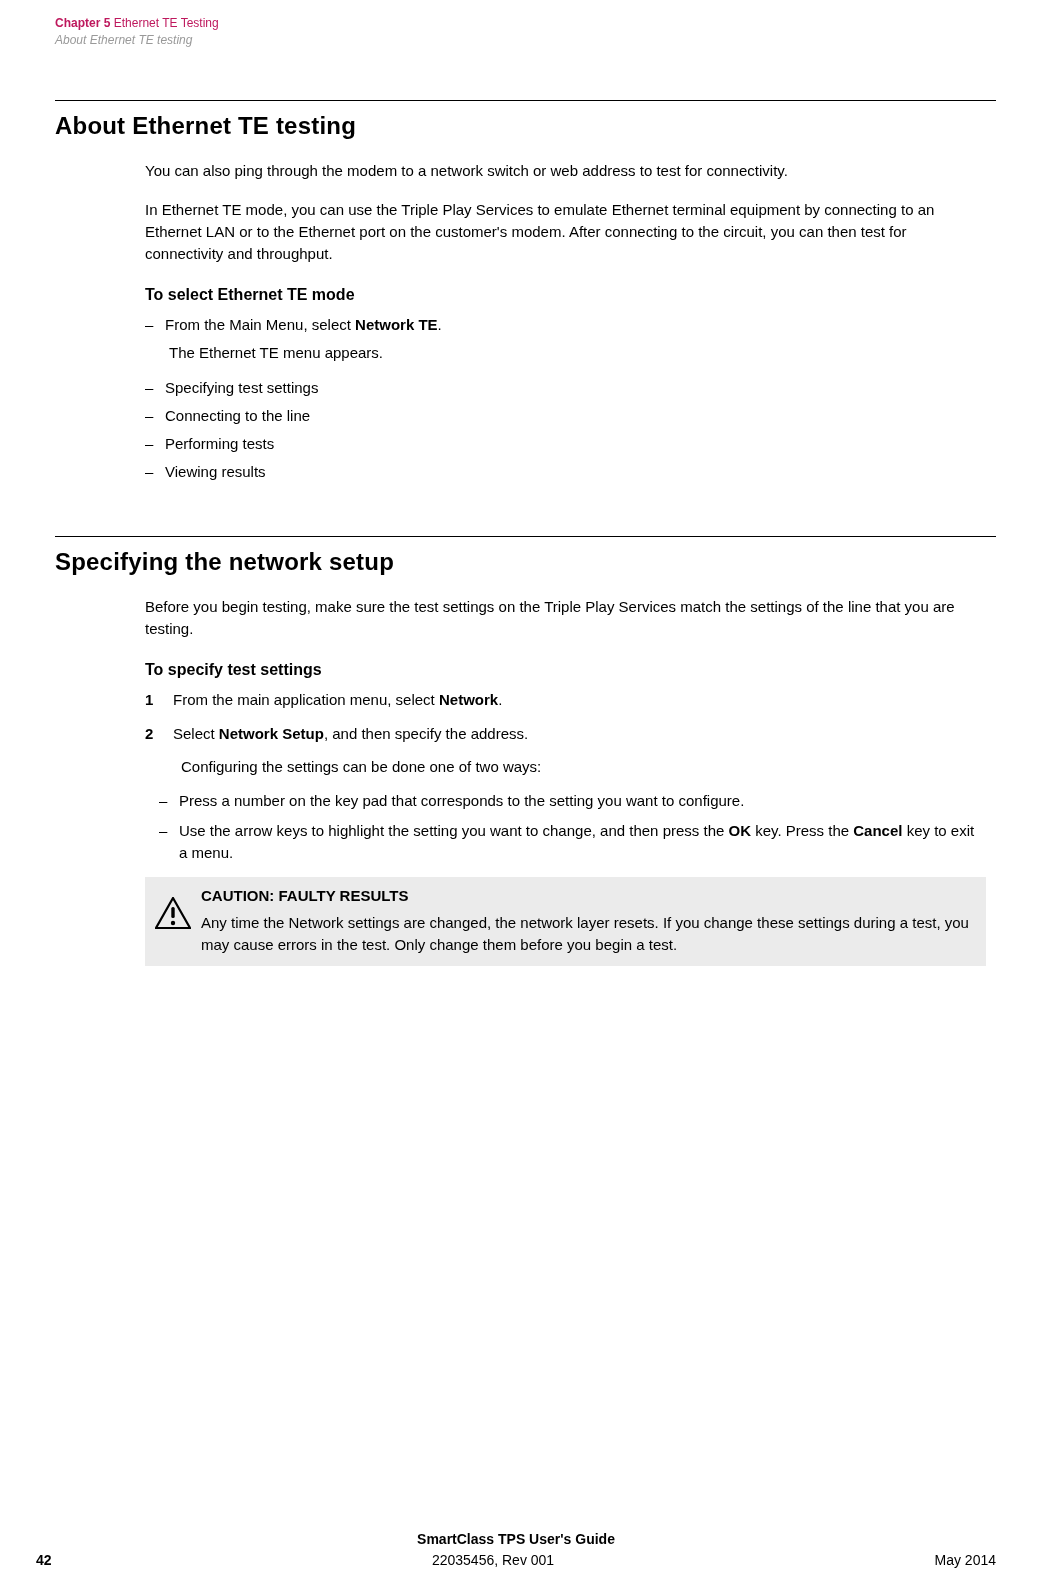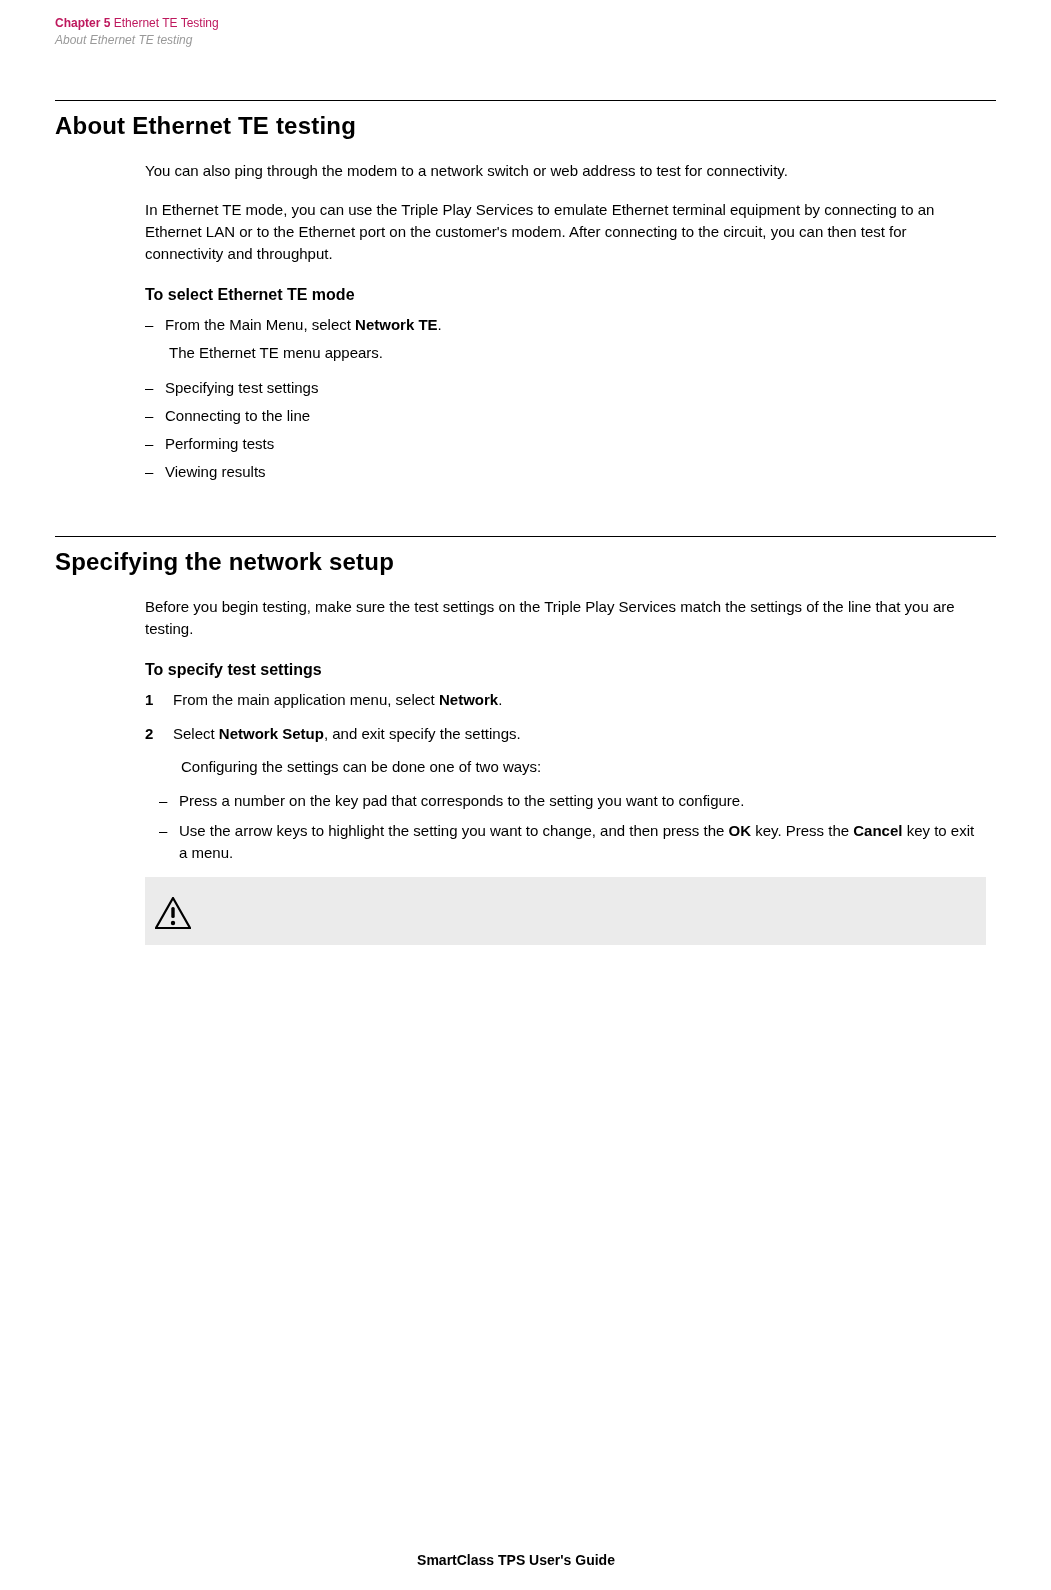--- a/index.html
+++ b/index.html
@@ -207,21 +207,21 @@
   <div class="num-item">
     <div class="num">1</div>
     <div class="text">
       <span>From the main application menu, select </span><b>Network</b><span>.</span>
     </div>
   </div>
 
   <div class="num-item">
     <div class="num">2</div>
     <div class="text">
-      <span>Select </span><b>Network Setup</b><span>, and exit specify the settings.</span>
+      <span>Select </span><b>Network Setup</b><span>, and then specify the address.</span>
     </div>
   </div>
   <div class="num-sub">Configuring the settings can be done one of two ways:</div>
 
   <div class="dash-item-nested">
     <div class="dash">–</div>
     <div class="text">Press a number on the key pad that corresponds to the setting you want to configure.</div>
   </div>
   <div class="dash-item-nested">
     <div class="dash">–</div>
@@ -231,20 +231,29 @@
   </div>
 
   <div class="caution-box">
     <div class="caution-icon">
       <svg width="36" height="32" viewBox="0 0 36 32">
         <polygon points="18,1 35,31 1,31" fill="none" stroke="#000" stroke-width="2.2"></polygon>
         <rect x="16.3" y="10" width="3.4" height="11" fill="#000" rx="1.5"></rect>
         <circle cx="18" cy="26" r="2.2" fill="#000"></circle>
       </svg>
     </div>
+    <div class="caution-content">
+      <div class="caution-title">CAUTION: FAULTY RESULTS</div>
+      <div>Any time the Network settings are changed, the network layer resets. If you change these settings during a test, you may cause errors in the test. Only change them before you begin a test.</div>
+    </div>
   </div>
 </div>
 
 <div class="footer">
   <div class="footer-center">
     <span class="guide">SmartClass TPS User's Guide</span>
   </div>
+  <div class="footer-row">
+    <span class="footer-page">42</span>
+    <span>22035456, Rev 001</span>
+    <span>May 2014</span>
+  </div>
 </div>
 
 </body></html>

